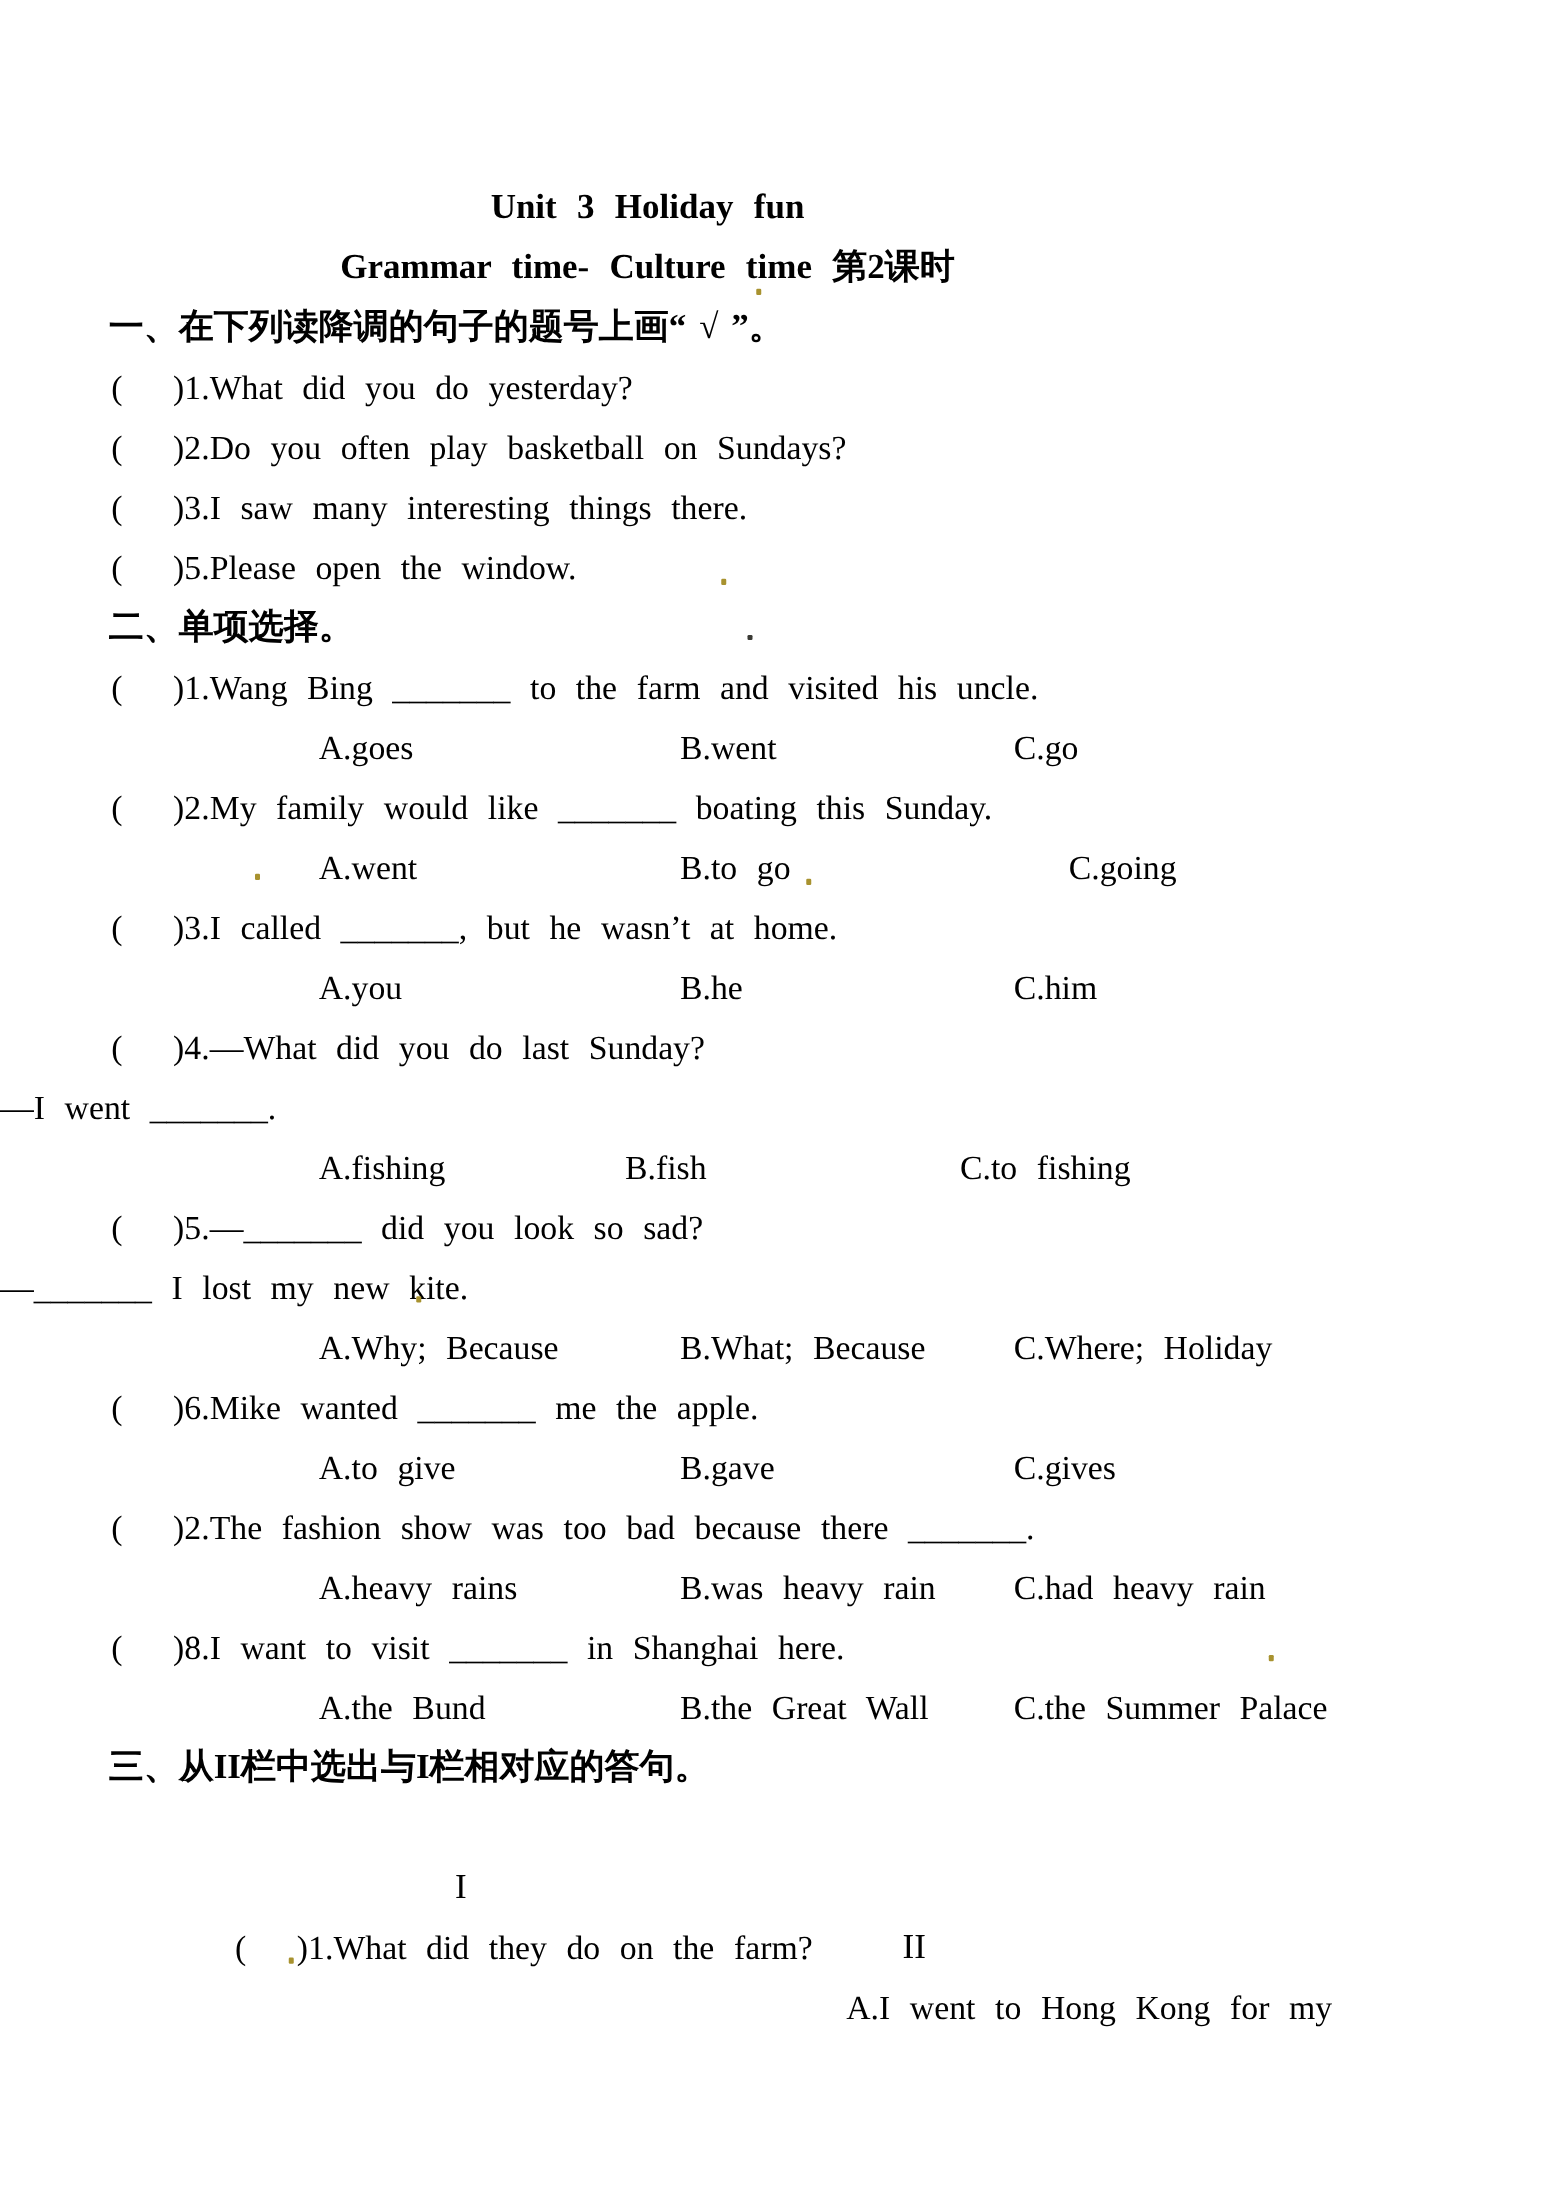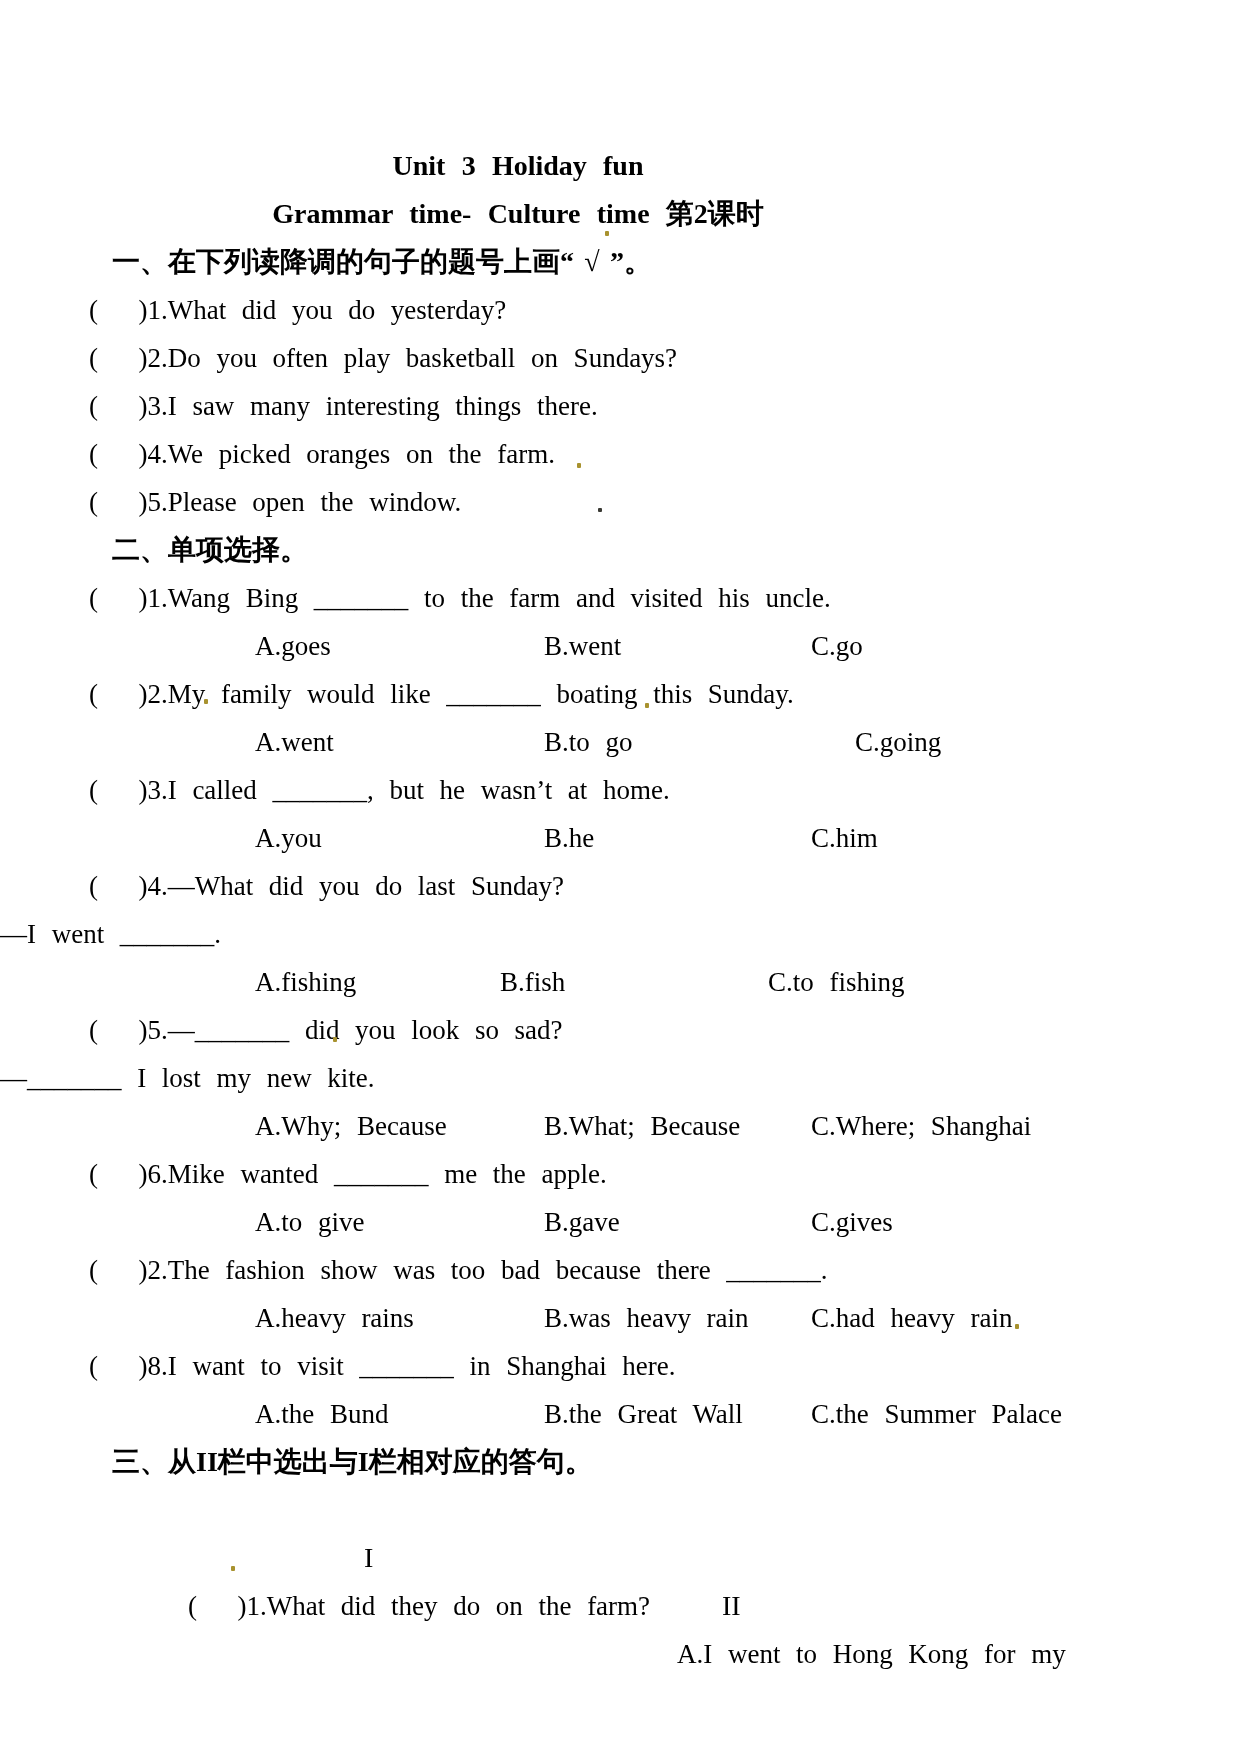--- a/index.html
+++ b/index.html
@@ -7,21 +7,21 @@
     width:1241px;height:1754px;background:#ffffff;color:#000;
     font-family:"Liberation Serif","DejaVu Serif",serif;
     position:relative;overflow:hidden;
   }
   .doc{position:absolute;top:142px;left:0;width:1036px;}
   .line{
     height:48px;line-height:48px;font-size:27px;
     word-spacing:0.33em;white-space:pre;
   }
   .title-line{text-align:center;font-weight:bold;font-size:28px;}
-  .cn-heading{font-weight:bold;font-size:28px;padding-left:112px;word-spacing:0.12em;}
+  .cn-heading{font-weight:bold;font-size:28px;padding-left:87px;word-spacing:0.12em;}
   .q{padding-left:89px;}
   .sub{}
   .opts{position:relative;}
   .opt{position:absolute;top:0;white-space:pre;}
   .oA{left:255px}
   .oB{left:544px}
   .oC{left:811px}
   .oB-alt{left:500px}
   .oC-alt{left:768px}
   .oC-wide{left:855px}
@@ -43,21 +43,20 @@
 
 <div class="doc">
 
   <div class="line title-line">Unit 3 Holiday fun</div>
   <div class="line title-line">Grammar time- Culture time 第2课时</div>
 
   <div class="line cn-heading">一、在下列读降调的句子的题号上画“ √ ”。</div>
   <div class="line q">(  )1.What did you do yesterday?</div>
   <div class="line q">(  )2.Do you often play basketball on Sundays?</div>
   <div class="line q">(  )3.I saw many interesting things there.</div>
-  <div class="line q">(  )4.We picked oranges on the farm.</div>
   <div class="line q">(  )5.Please open the window.</div>
 
   <div class="line cn-heading">二、单项选择。</div>
 
   <div class="line q">(  )1.Wang Bing _______ to the farm and visited his uncle.</div>
   <div class="line opts">
     <span class="opt oA">A.goes</span>
     <span class="opt oB">B.went</span>
     <span class="opt oC">C.go</span>
   </div>
@@ -82,21 +81,21 @@
     <span class="opt oA">A.fishing</span>
     <span class="opt oB-alt">B.fish</span>
     <span class="opt oC-alt">C.to fishing</span>
   </div>
 
   <div class="line q">(  )5.—_______ did you look so sad?</div>
   <div class="line sub">—_______ I lost my new kite.</div>
   <div class="line opts">
     <span class="opt oA">A.Why; Because</span>
     <span class="opt oB">B.What; Because</span>
-    <span class="opt oC">C.Where; Shanghai</span>
+    <span class="opt oC">C.Where; Holiday</span>
   </div>
 
   <div class="line q">(  )6.Mike wanted _______ me the apple.</div>
   <div class="line opts">
     <span class="opt oA">A.to give</span>
     <span class="opt oB">B.gave</span>
     <span class="opt oC">C.gives</span>
   </div>
 
   <div class="line q">(  )2.The fashion show was too bad because there _______.</div>

